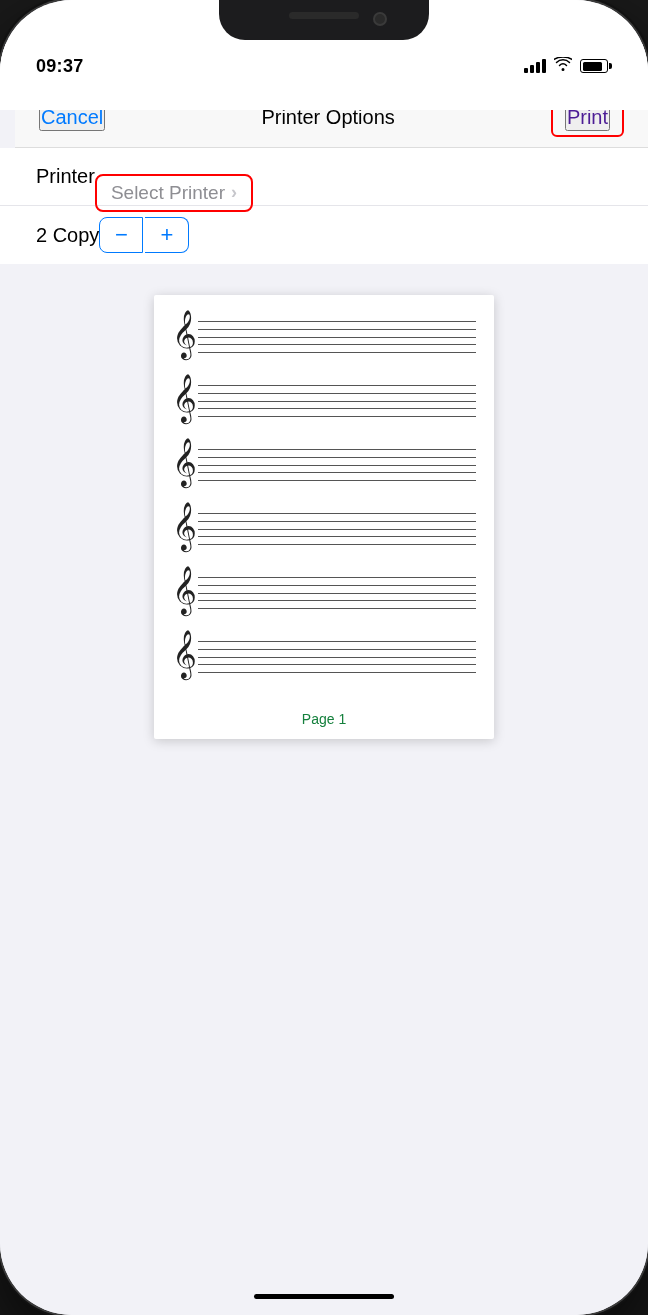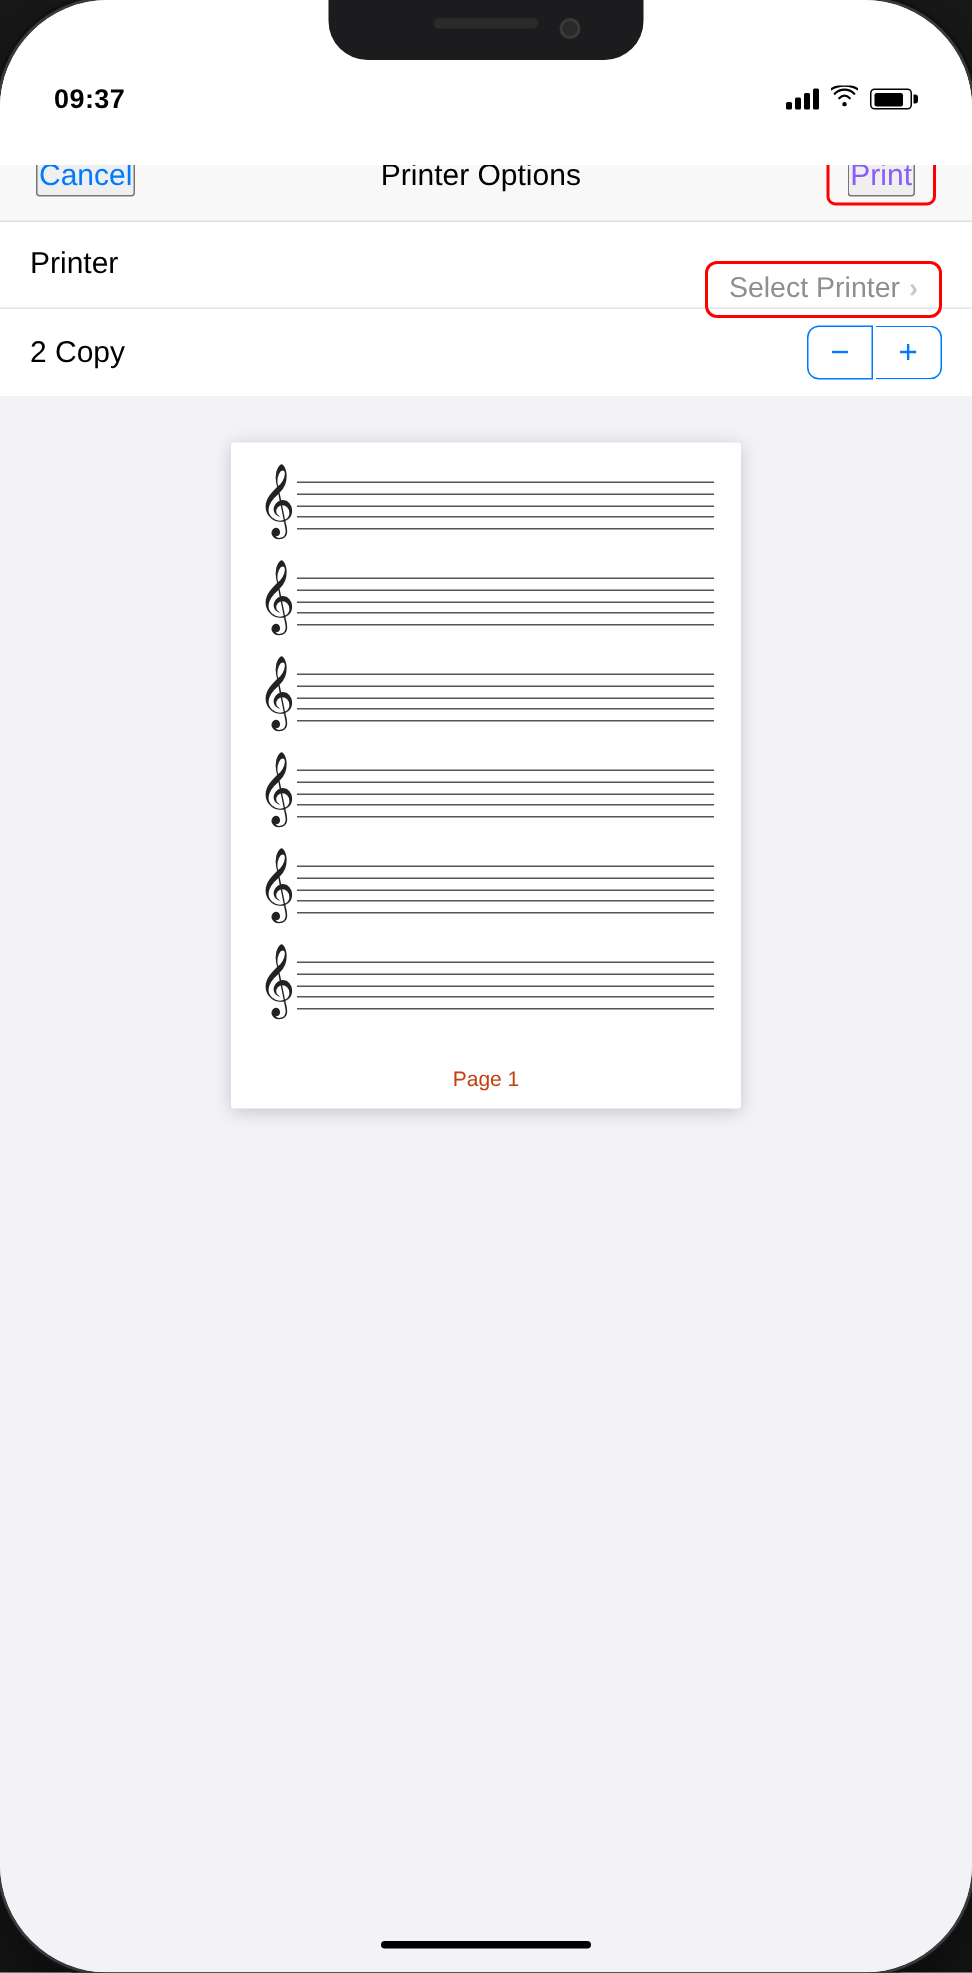--- a/index.html
+++ b/index.html
@@ -141,21 +141,21 @@
       width: 3px;
       height: 6px;
       background: #000;
       border-radius: 0 2px 2px 0;
       margin-left: 1px;
     }
     
     .nav-bar {
       position: absolute;
       top: 88px;
-      left: 0;
+      left: 15px;
       right: 0;
       height: 60px;
       background: #f8f8f8;
       border-bottom: 1px solid #ddd;
       display: flex;
       align-items: center;
       justify-content: space-between;
       padding: 0 24px;
       z-index: 9;
     }
@@ -171,21 +171,21 @@
       color: #000;
       text-align: center;
     }
     .nav-print-wrapper {
       border: 2.5px solid red;
       border-radius: 6px;
       padding: 4px 12px;
     }
     .nav-print {
       font-size: 20px;
-      color: #8b5cf6;
+      color: #4c1d95;
       font-weight: 400;
       cursor: pointer;
     }
     
     .main-content {
       position: absolute;
       top: 148px;
       left: 0;
       right: 0;
       bottom: 0;
@@ -193,22 +193,22 @@
       overflow: hidden;
     }
     
     .options-section {
       background: #fff;
       margin-bottom: 1px;
     }
     .option-row {
       display: flex;
       align-items: center;
-      justify-content: space-between;
-      padding: 0 20px;
+      justify-content: flex-start;
+      padding: 0 36px;
       height: 58px;
       border-bottom: 1px solid #e5e5ea;
       background: #fff;
     }
     .option-row:last-child {
       border-bottom: none;
     }
     .option-label {
       font-size: 20px;
       color: #000;
@@ -302,21 +302,21 @@
       line-height: 1;
       color: #222;
       font-family: 'Times New Roman', serif;
     }
     .page-label {
       position: absolute;
       bottom: 12px;
       left: 50%;
       transform: translateX(-50%);
       font-size: 14px;
-      color: #c2410c;
+      color: #15803d;
       text-align: right;
     }
     
     .home-indicator {
       position: absolute;
       bottom: 16px;
       left: 50%;
       transform: translateX(-50%);
       width: 140px;
       height: 5px;

